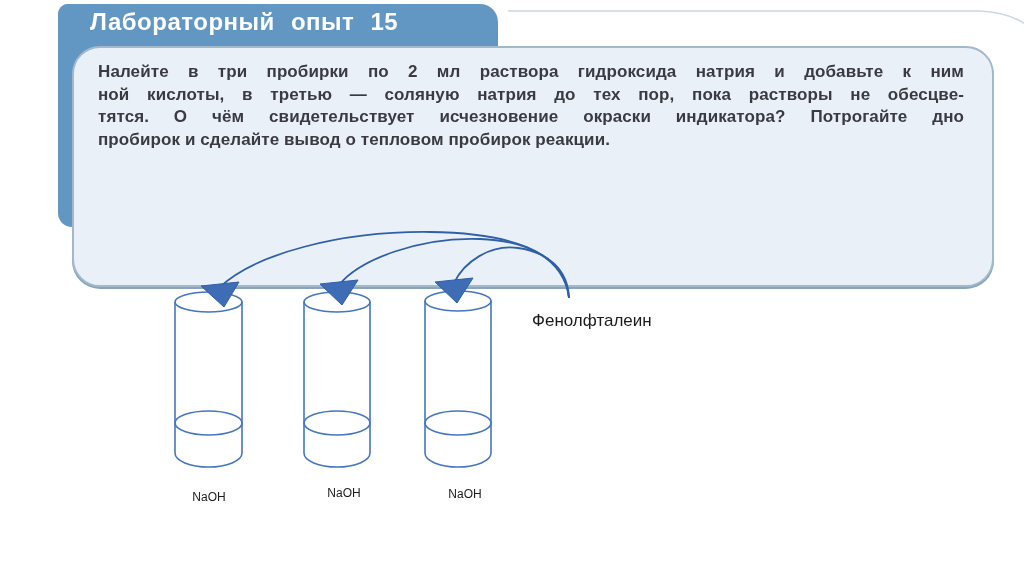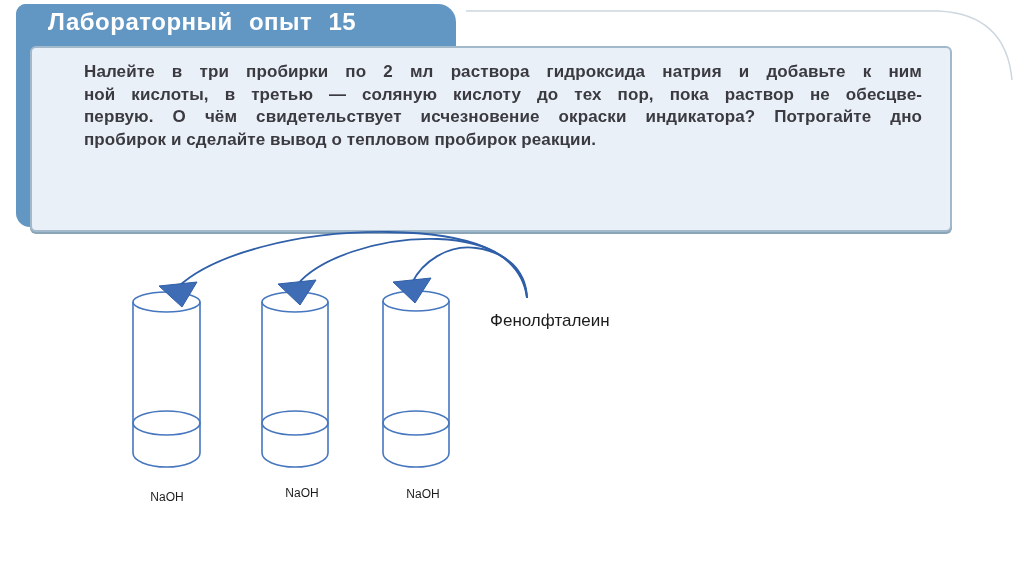--- a/index.html
+++ b/index.html
@@ -3,21 +3,21 @@
 <meta charset="utf-8">
 <style>
   html, body { margin:0; padding:0; }
   body {
     width:1024px; height:574px;
     background:#ffffff;
     font-family:"Liberation Sans", sans-serif;
     position:relative;
     overflow:hidden;
   }
-  .slide { position:absolute; inset:0; }
+  .slide { position:absolute; inset:0;margin-left:42px; }
 
   
   .accent-bar {
     position:absolute; left:16px; top:4px;
     width:16px; height:223px;
     background:#6397c3;
     border-radius:10px 0 0 14px;
   }
 
   
@@ -31,27 +31,27 @@
     position:absolute; left:48px; top:8px;
     font-size:24px; font-weight:bold;
     color:#ffffff;
     letter-spacing:0.5px; word-spacing:9px;
     white-space:nowrap;
   }
 
   
   .instructions-box {
     position:absolute; left:30px; top:46px;
-    width:922px; height:186px;
+    width:922px; height:241px;
     box-sizing:border-box;
     background:#eaf0f8;
     border:2px solid #a2b9cc;
-    border-radius:6px;
+    border-radius:28px;
     box-shadow:0 2px 0 #8aa4b8;
-    padding:13px 28px 0 52px;
+    padding:13px 28px 0 24px;
   }
   .line {
     font-size:17px; line-height:22.6px;
     font-weight:600; color:#3a3a40;
     letter-spacing:0.1px;
     text-align:justify; text-align-last:justify;
     white-space:normal;
   }
   .line.last { text-align-last:left; }
 
@@ -79,22 +79,22 @@
 <body>
 
 <div class="slide">
 
   <div class="accent-bar"></div>
   <div class="header-tab"></div>
   <div class="header-title">Лабораторный опыт 15</div>
 
   <div class="instructions-box">
     <div class="line">Налейте в три пробирки по 2 мл раствора гидроксида натрия и добавьте к ним</div>
-    <div class="line">ной кислоты, в третью — соляную кислоту до тех пор, пока раствор не обесцве-</div>
-    <div class="line">первую. О чём свидетельствует исчезновение окраски индикатора? Потрогайте дно</div>
+    <div class="line">ной кислоты, в третью — соляную натрия до тех пор, пока растворы не обесцве-</div>
+    <div class="line">тятся. О чём свидетельствует исчезновение окраски индикатора? Потрогайте дно</div>
     <div class="line last">пробирок и сделайте вывод о тепловом пробирок реакции.</div>
   </div>
 
   <svg class="diagram-svg" viewBox="0 0 1024 574">
 
     <path d="M466,11 H938 Q1006,14 1012,80" fill="none" stroke="#cdd7e0" stroke-width="1.5"></path>
 
     <g stroke="#4576be" stroke-width="1.6" fill="none">
       <ellipse cx="166.5" cy="302" rx="33.5" ry="10"></ellipse>
       <line x1="133" y1="302" x2="133" y2="453"></line>

